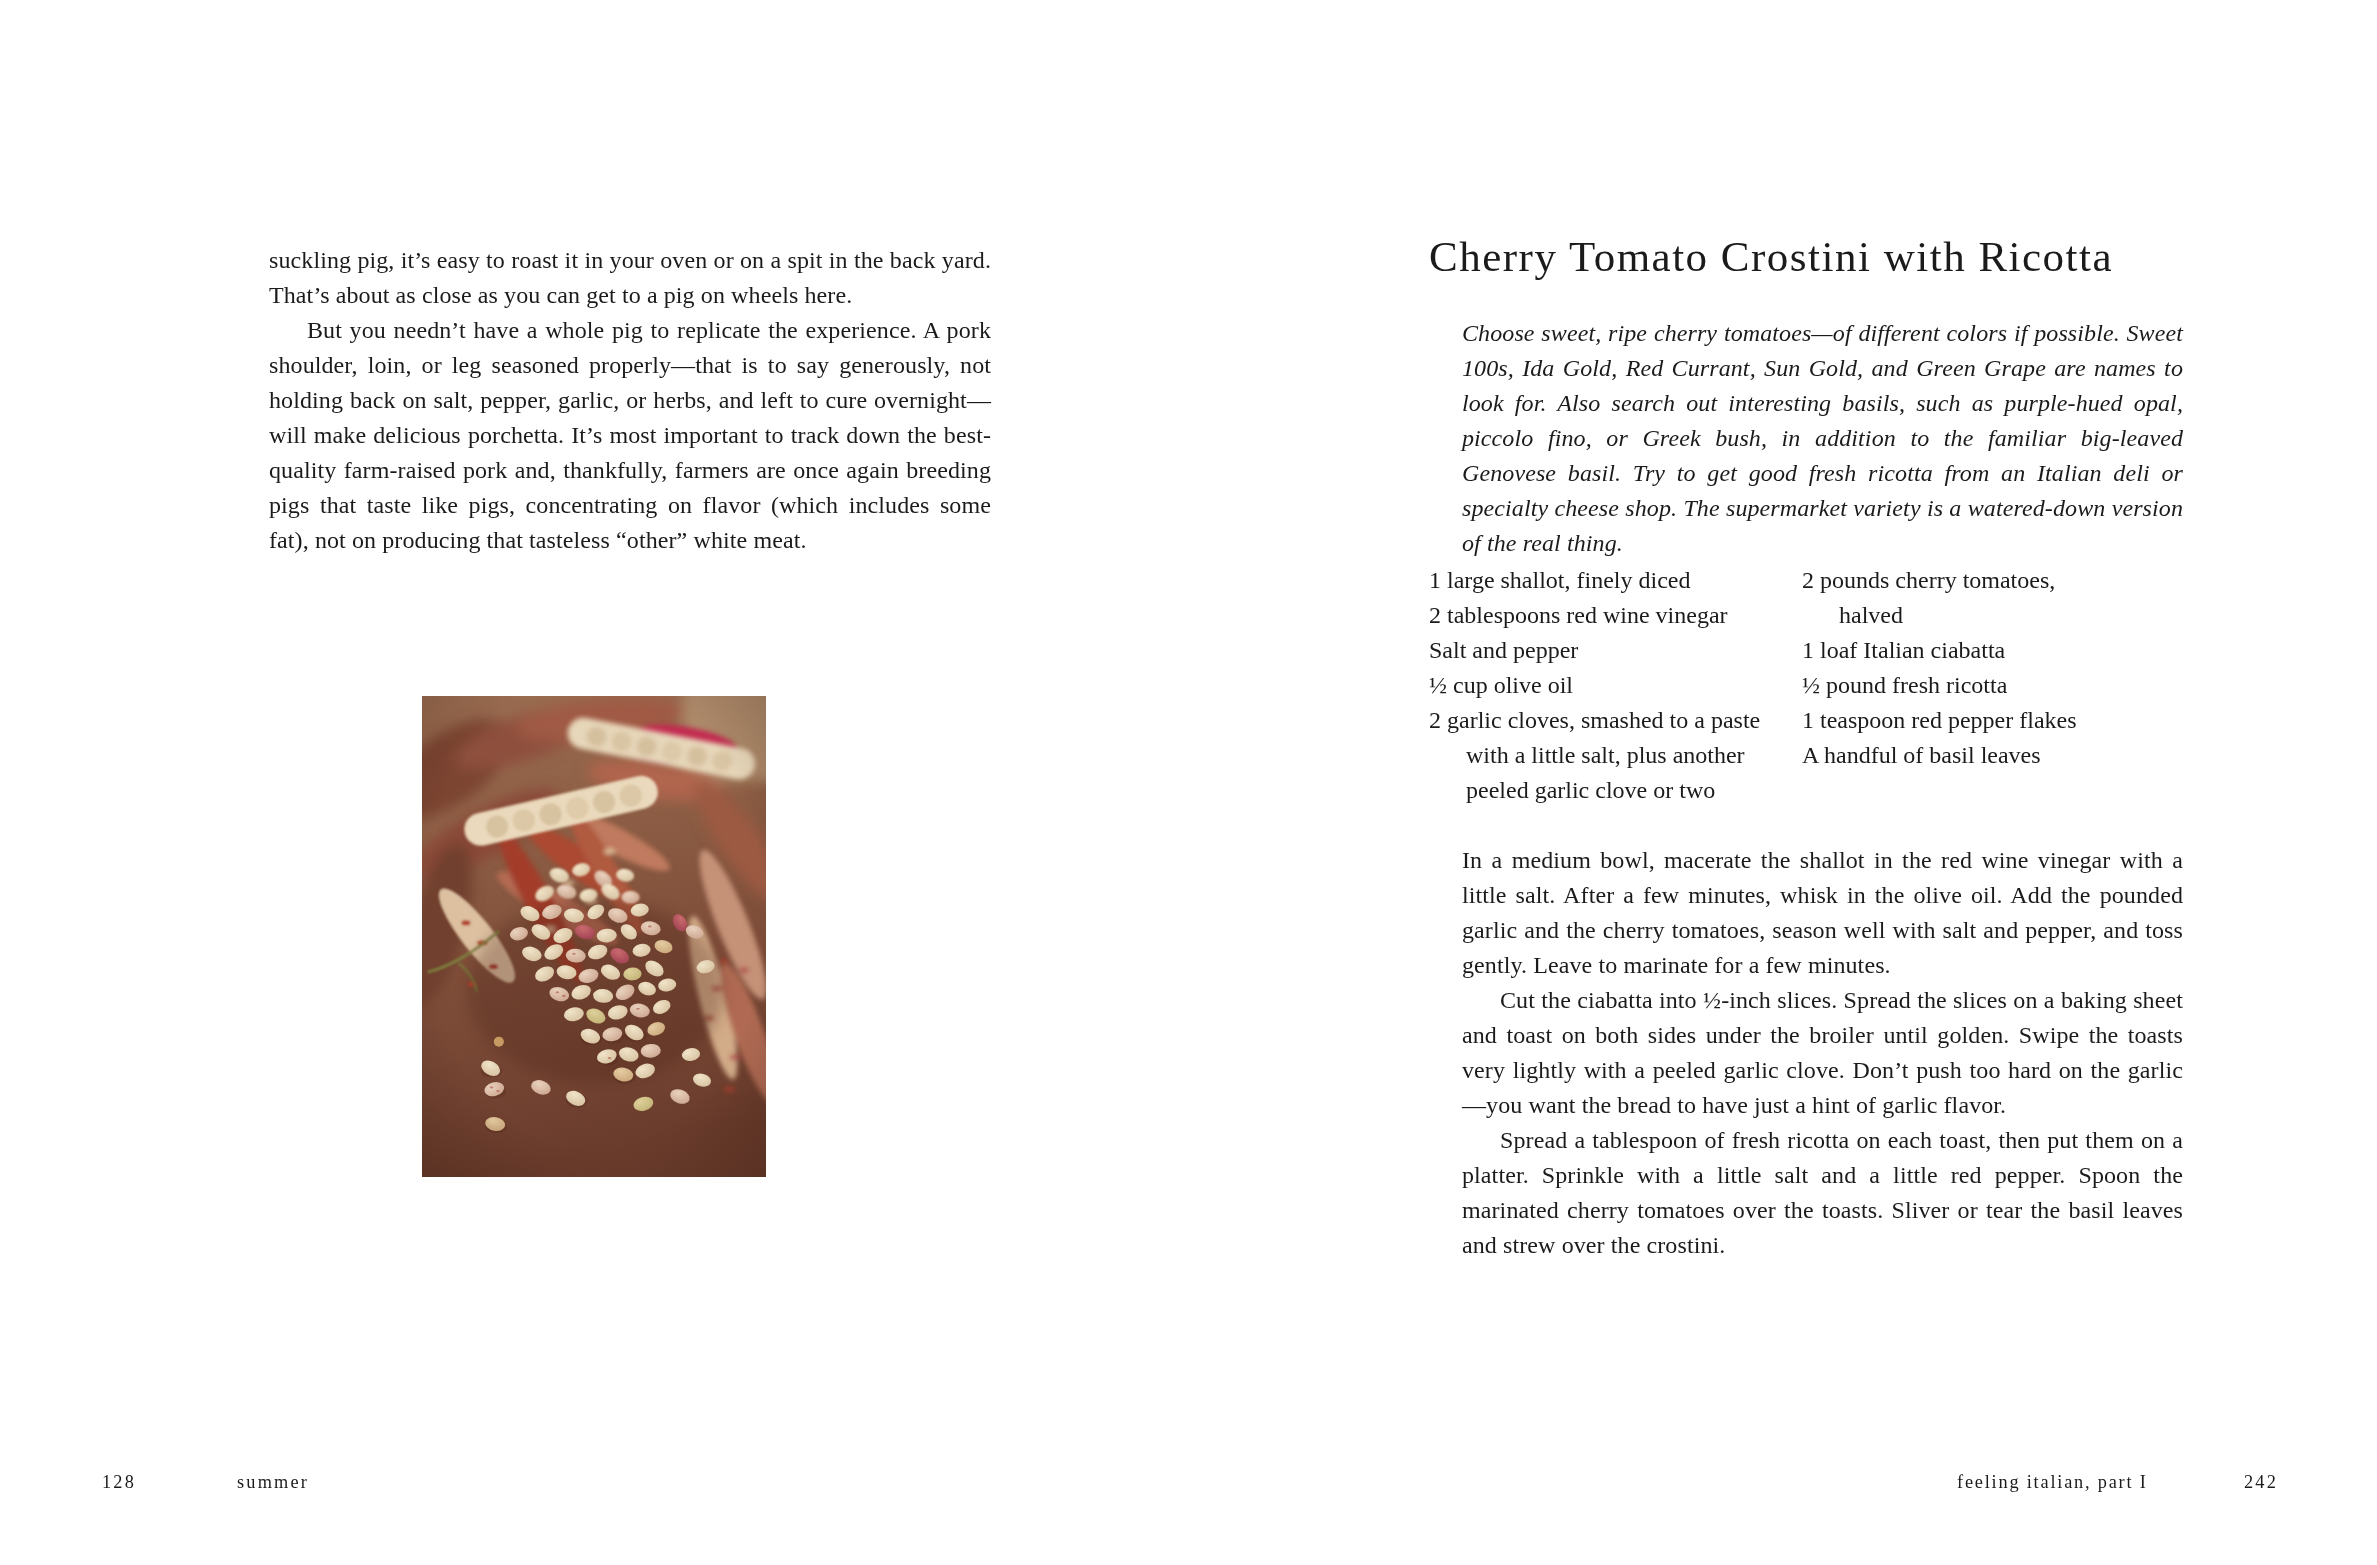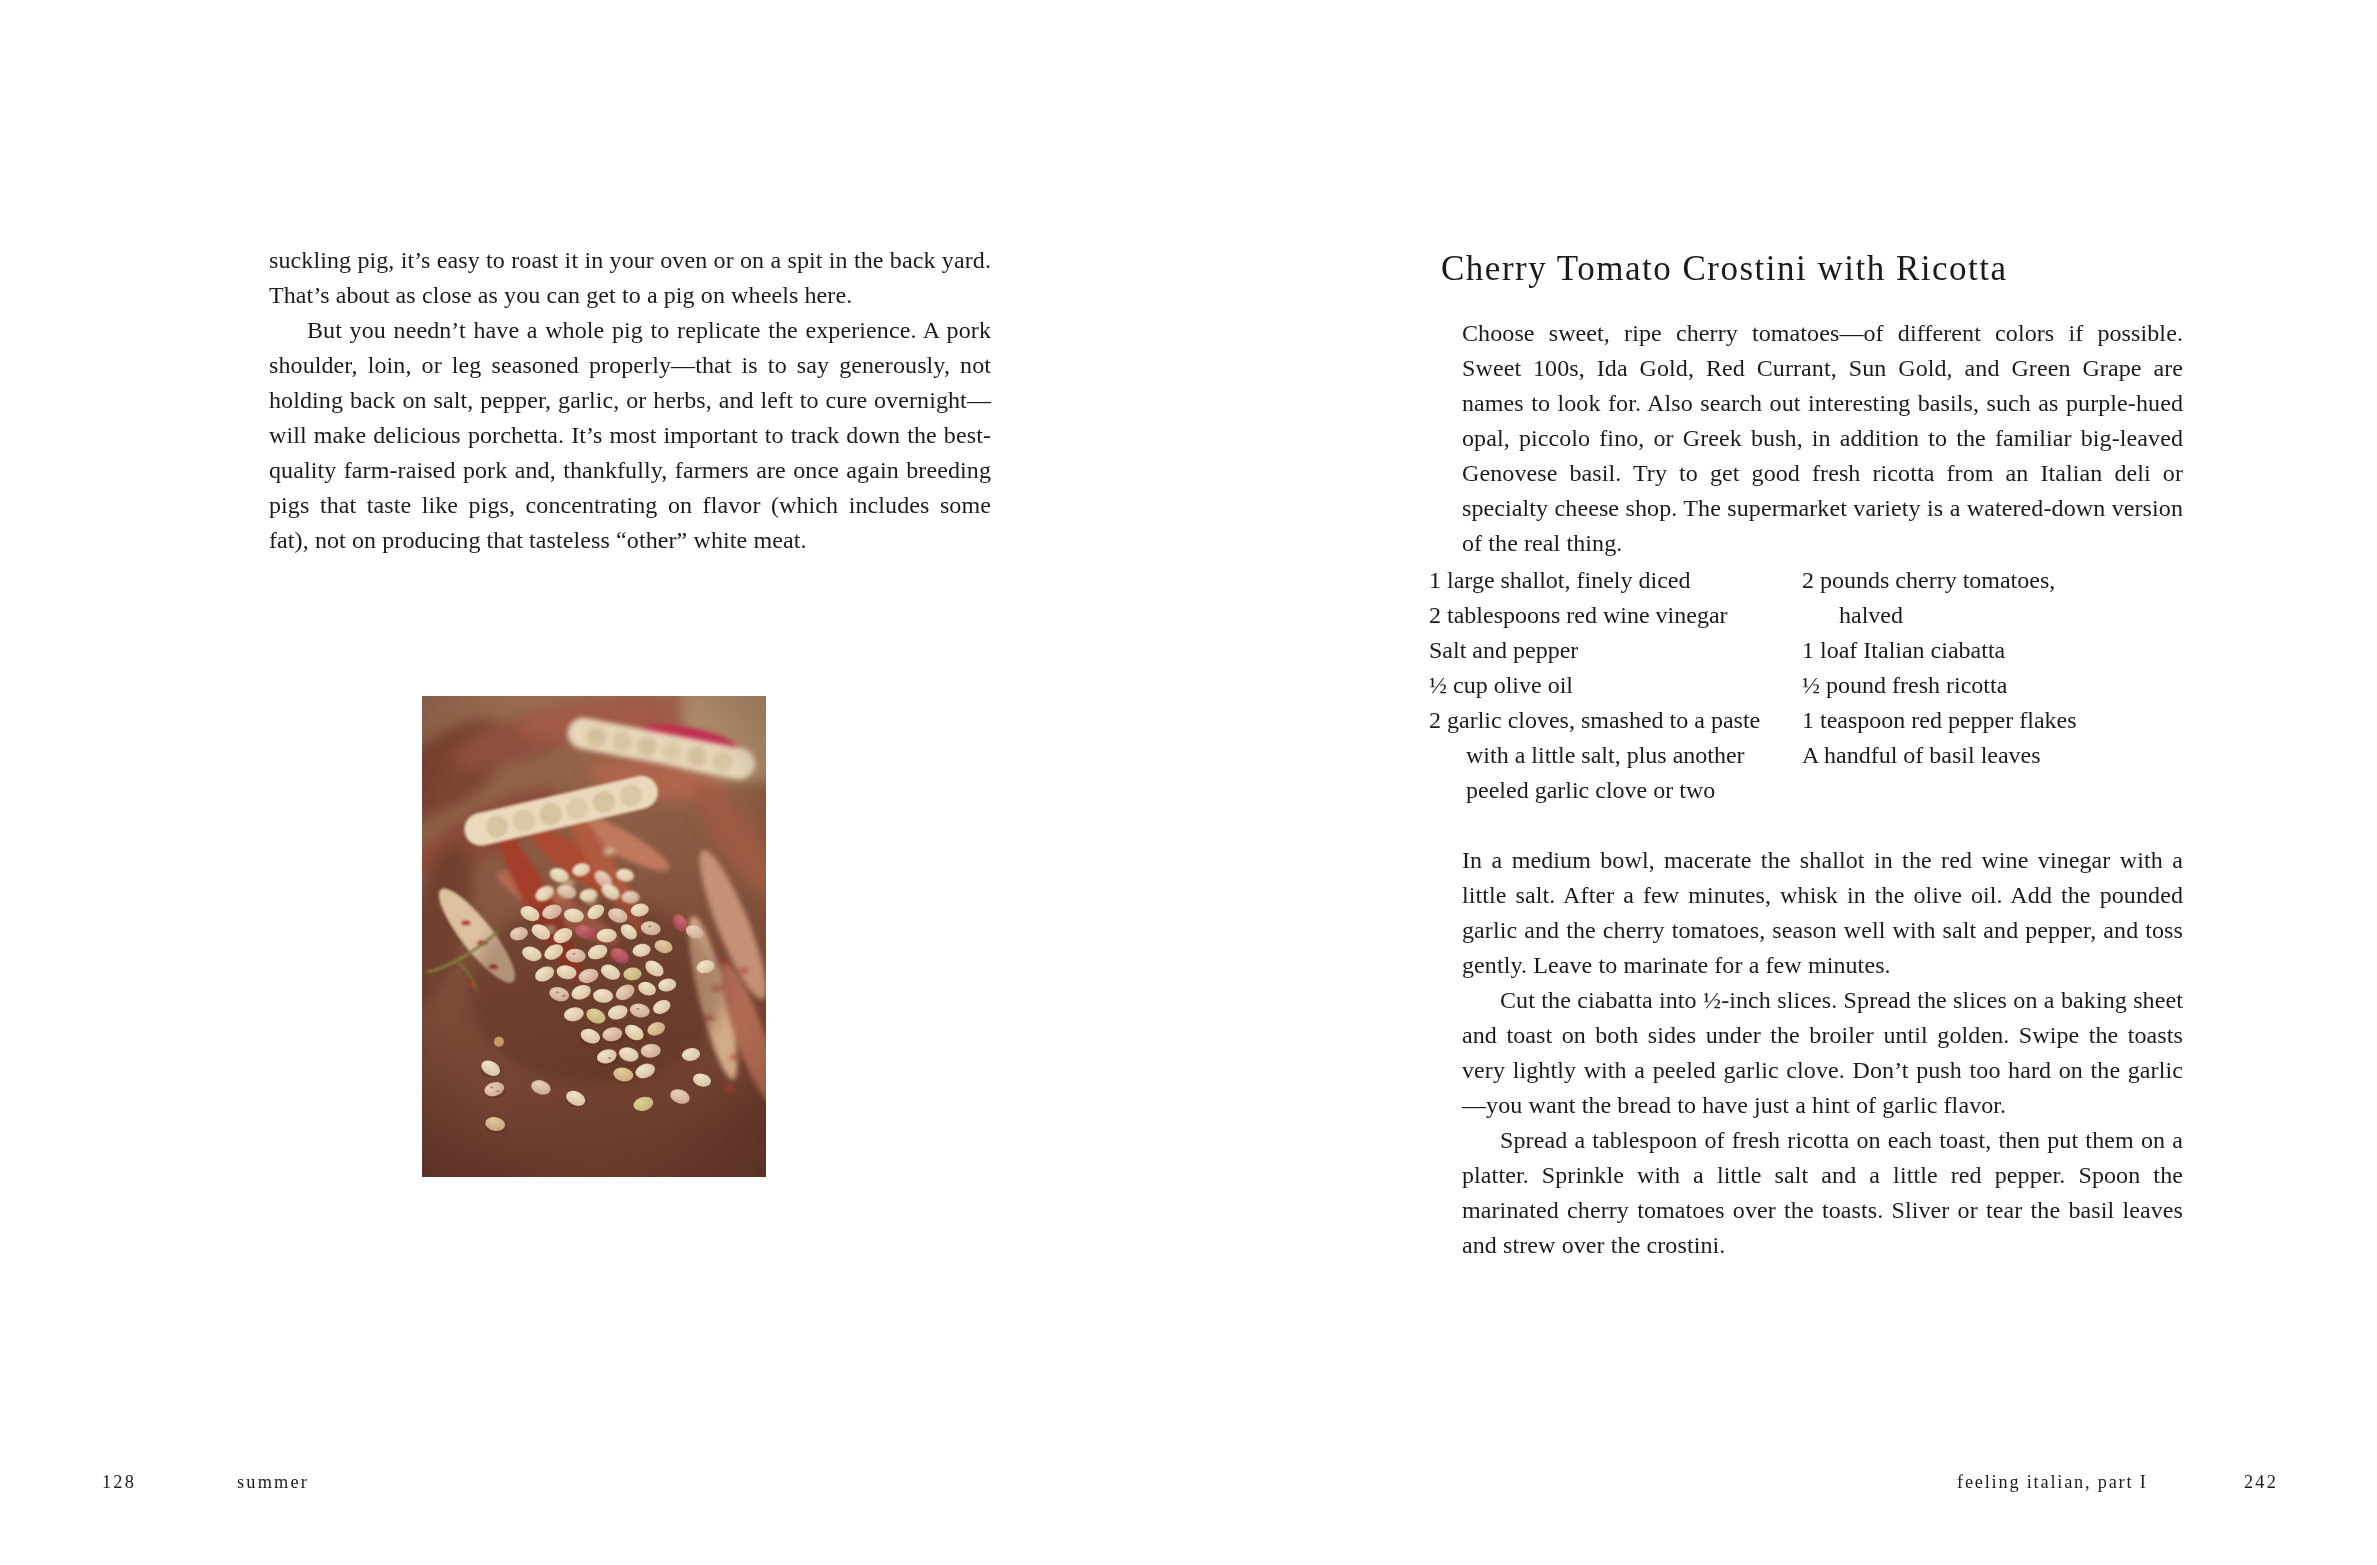--- a/index.html
+++ b/index.html
@@ -24,24 +24,24 @@
   .left-text{position:absolute;left:236px;top:243px;width:722px;}
   .photo{
     position:absolute;left:422px;top:696px;width:344px;height:481px;
     margin:0;overflow:hidden;
   }
   .photo svg{display:block;width:344px;height:481px;}
 
   
   .recipe-title{
     position:absolute;left:1429px;top:238px;width:823px;
-    font-size:35px;font-weight:normal;letter-spacing:1.5px;
-    line-height:37px;margin:12px;white-space:nowrap;
-  }
-  .intro{position:absolute;left:1429px;top:316px;width:721px;}
+    font-size:43px;font-weight:normal;letter-spacing:1.5px;
+    line-height:37px;margin:0;white-space:nowrap;
+  }
+  .intro{position:absolute;left:1429px;top:316px;width:721px;font-style:italic;}
   .ingredients{
     position:absolute;left:1429px;top:563px;width:732px;
     display:flex;font-size:24px;line-height:35px;
   }
   .ing-col{width:373px;}
   .ing-col.second{width:358px;}
   .ing-line{white-space:nowrap;}
   .ing-line.hang{padding-left:37px;}
   .method{position:absolute;left:1429px;top:843px;width:721px;}
 

